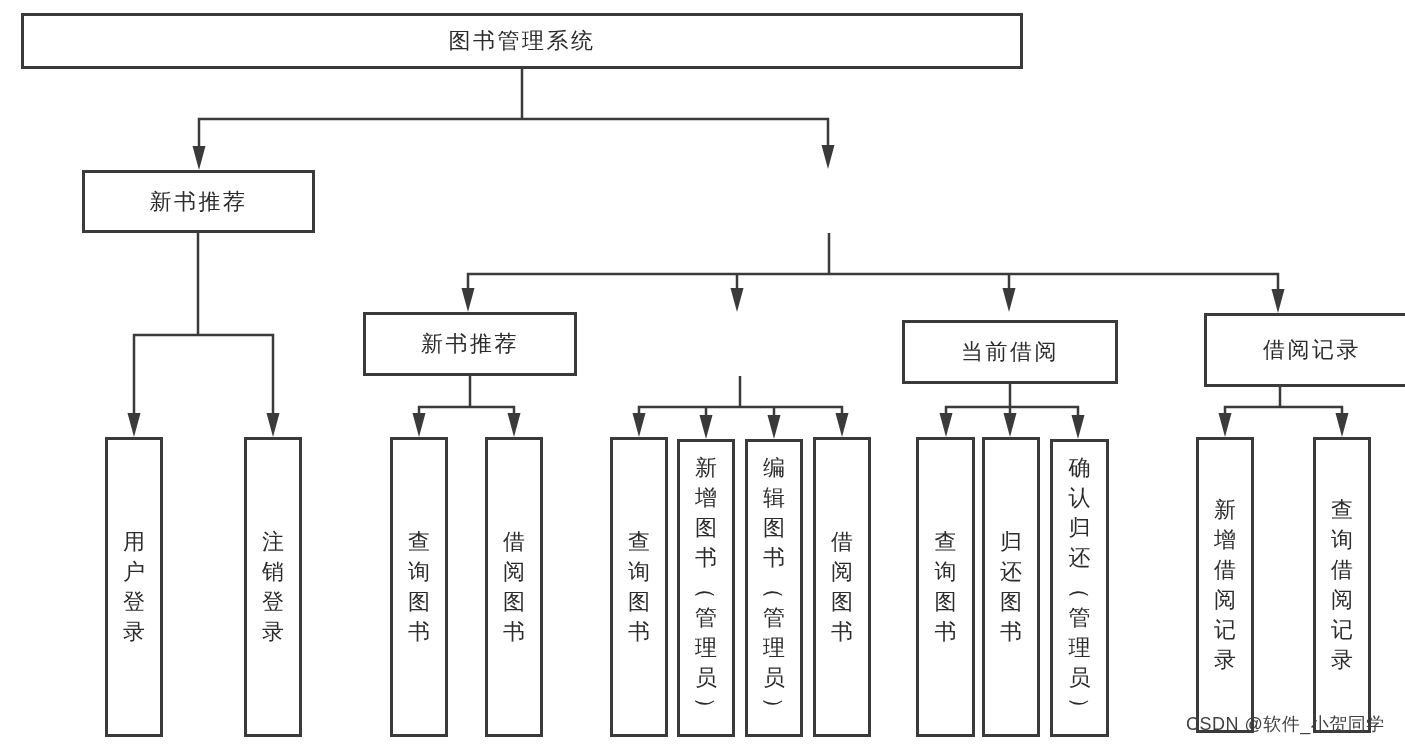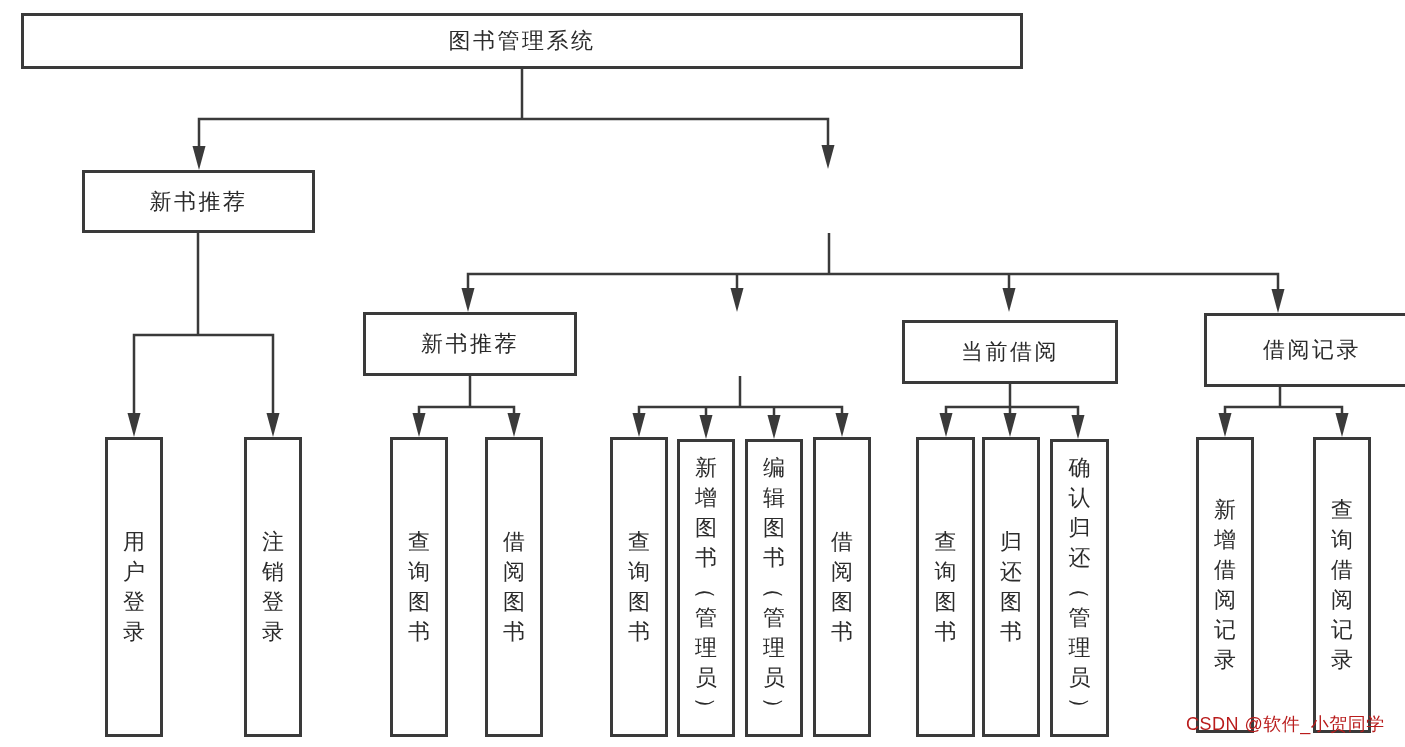--- a/index.html
+++ b/index.html
@@ -34,21 +34,21 @@
     line-height:30px;
     text-align:center;
     letter-spacing:0;
   }
   .vchar.rot{transform:rotate(90deg);}
   .watermark{
     position:absolute;
     left:1186px;top:712px;
     font-size:18px;
     letter-spacing:0.5px;
-    color:#b91c1c;
+    color:#404040;
     white-space:nowrap;
     z-index:5;
   }
 </style>
 </head>
 <body>
 
 <div class="canvas">
 
   <svg class="wires">

